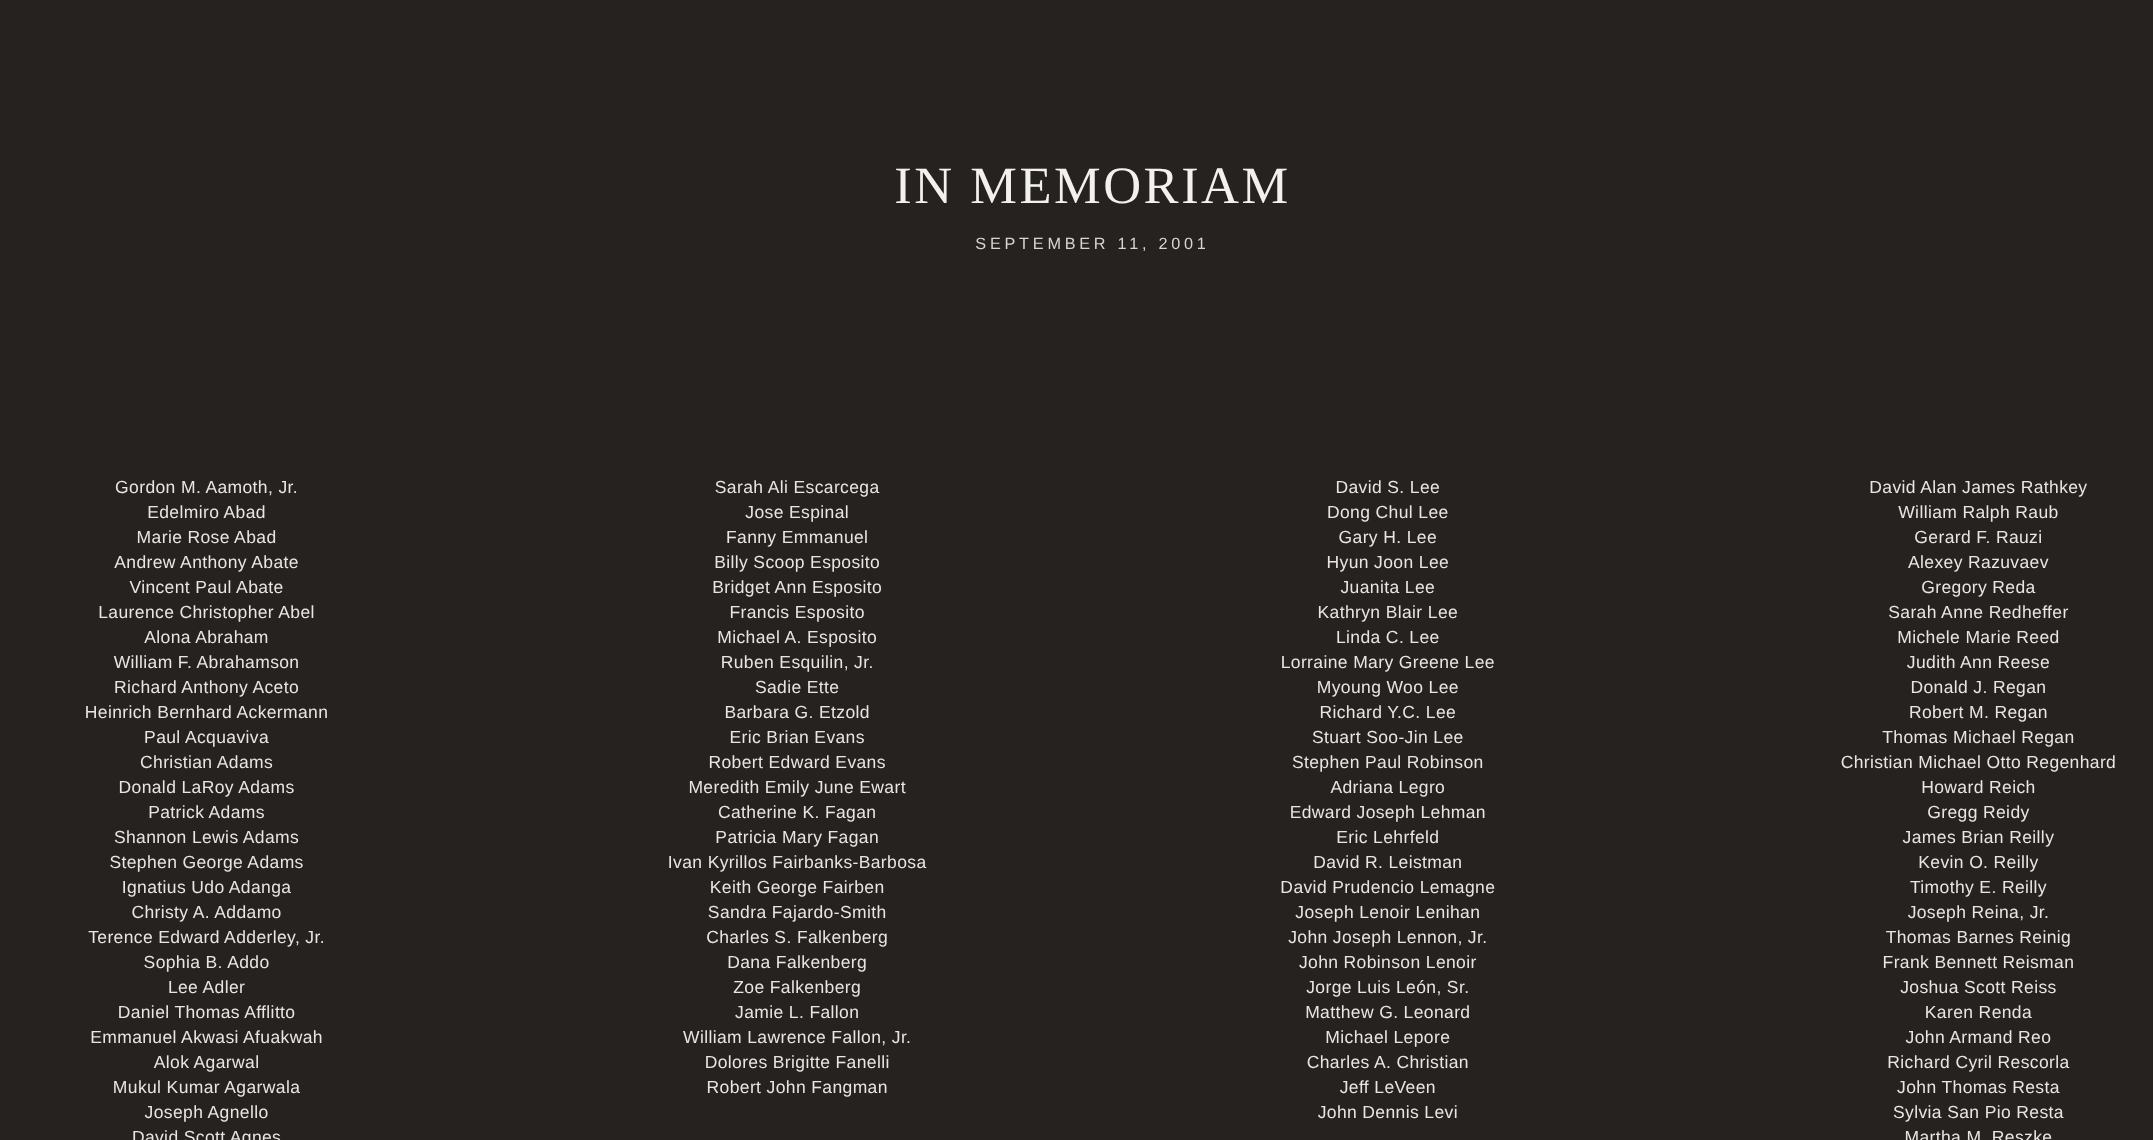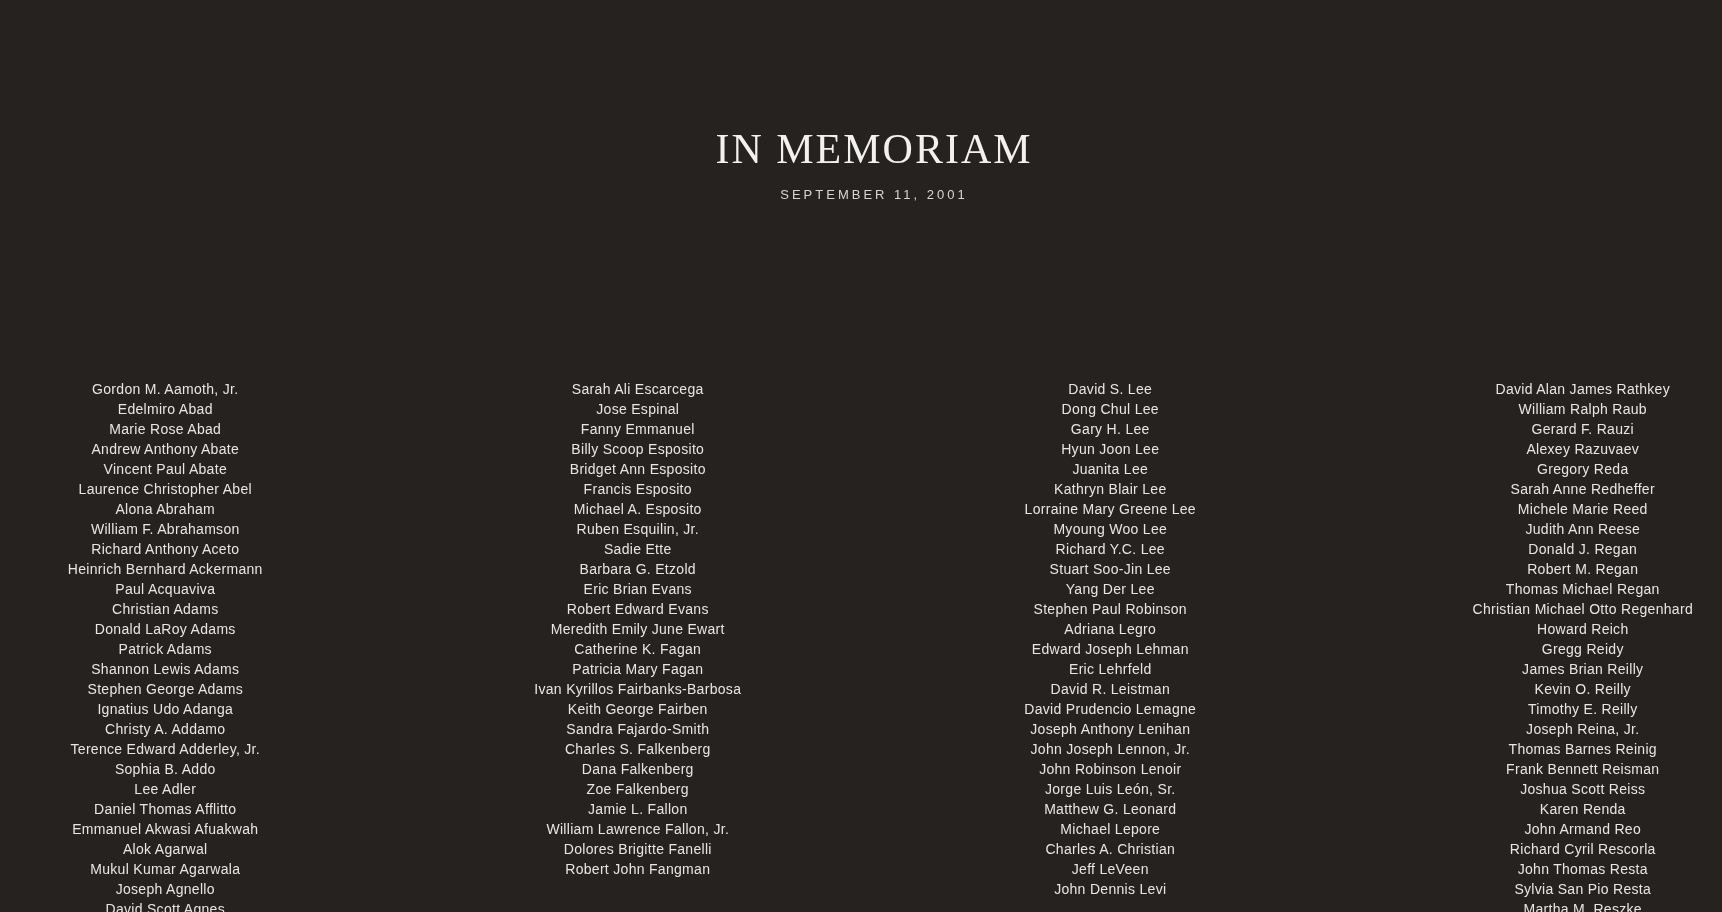--- a/index.html
+++ b/index.html
@@ -119,32 +119,32 @@
         <div class="memorial-name">Dolores Brigitte Fanelli</div>
         <div class="memorial-name">Robert John Fangman</div>
       </div>
       <div class="name-column">
         <div class="memorial-name">David S. Lee</div>
         <div class="memorial-name">Dong Chul Lee</div>
         <div class="memorial-name">Gary H. Lee</div>
         <div class="memorial-name">Hyun Joon Lee</div>
         <div class="memorial-name">Juanita Lee</div>
         <div class="memorial-name">Kathryn Blair Lee</div>
+        <div class="memorial-name">Linda C. Lee</div>
         <div class="memorial-name">Lorraine Mary Greene Lee</div>
         <div class="memorial-name">Myoung Woo Lee</div>
         <div class="memorial-name">Richard Y.C. Lee</div>
         <div class="memorial-name">Stuart Soo-Jin Lee</div>
-        <div class="memorial-name">Yang Der Lee</div>
         <div class="memorial-name">Stephen Paul Robinson</div>
         <div class="memorial-name">Adriana Legro</div>
         <div class="memorial-name">Edward Joseph Lehman</div>
         <div class="memorial-name">Eric Lehrfeld</div>
         <div class="memorial-name">David R. Leistman</div>
         <div class="memorial-name">David Prudencio Lemagne</div>
-        <div class="memorial-name">Joseph Anthony Lenihan</div>
+        <div class="memorial-name">Joseph Lenoir Lenihan</div>
         <div class="memorial-name">John Joseph Lennon, Jr.</div>
         <div class="memorial-name">John Robinson Lenoir</div>
         <div class="memorial-name">Jorge Luis León, Sr.</div>
         <div class="memorial-name">Matthew G. Leonard</div>
         <div class="memorial-name">Michael Lepore</div>
         <div class="memorial-name">Charles A. Christian</div>
         <div class="memorial-name">Jeff LeVeen</div>
         <div class="memorial-name">John Dennis Levi</div>
       </div>
       <div class="name-column">

